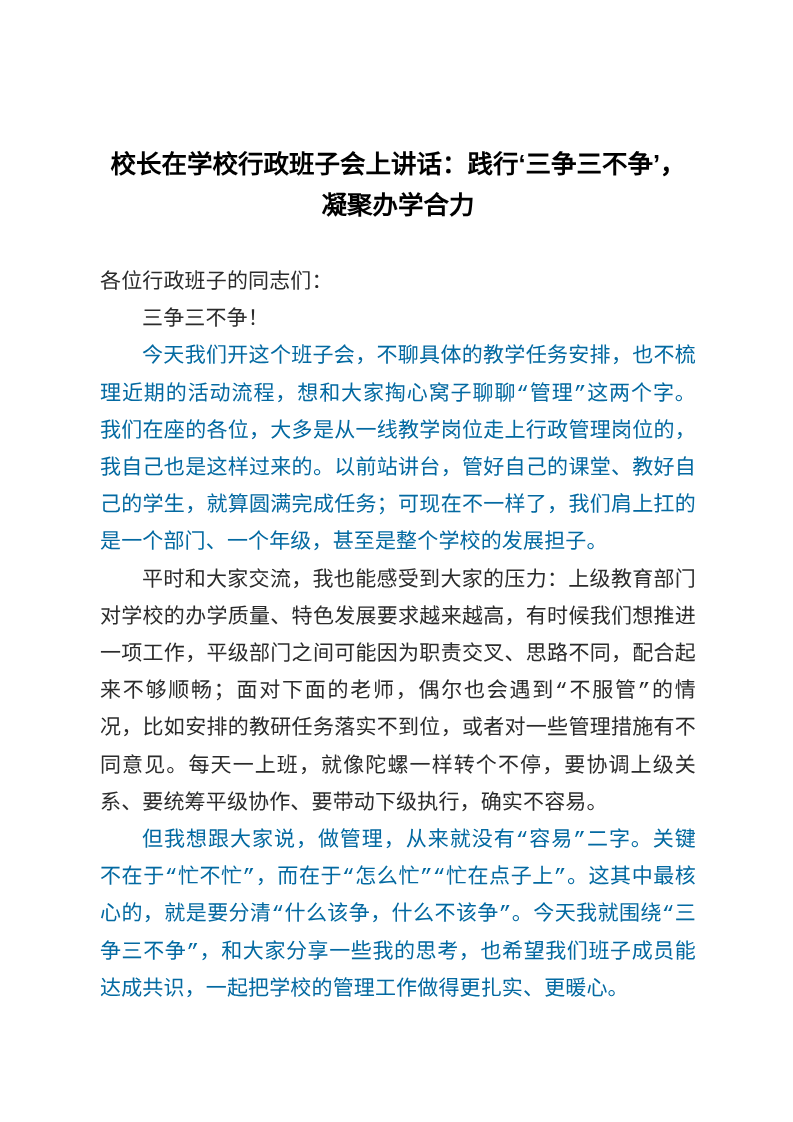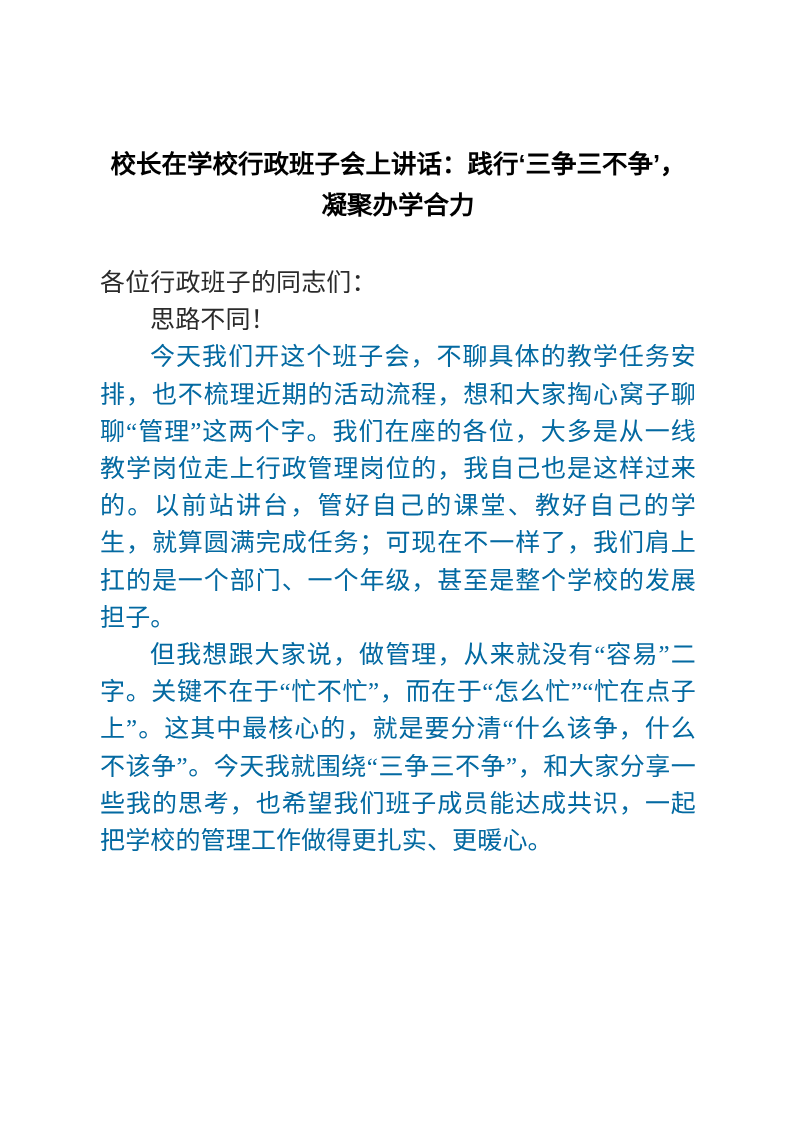--- a/index.html
+++ b/index.html
@@ -37,22 +37,22 @@
     letter-spacing: 0px;
     margin: 0;
     word-break: break-all;
   }
 
   .body-block {
     margin-top: 38px;
   }
 
   .para {
-    font-family: Liberation Serif, serif;
-    font-size: 25px;
+    font-family: Liberation Mono, monospace;
+    font-size: 21px;
     line-height: 37.2px;
     color: #2b2b2b;
     text-align: justify;
     text-align-last: left;
     text-justify: inter-character;
     margin: 0;
     word-break: break-all;
     letter-spacing: 0.15px;
   }
 
@@ -69,22 +69,23 @@
 
 <div class="page" style="background: rgb(255, 255, 255);">
   <div class="content">
 
     <h1 class="doc-title" style="color: rgb(0, 0, 0);"><span>校长在学校行政班子会上讲话：践行‘三争三不争’，凝</span><span>聚办学合力</span></h1>
 
     <div class="body-block">
 
       <p class="para flush" style="color: rgb(43, 43, 43);">各位行政班子的同志们：</p>
 
-      <p class="para indent" style="color: rgb(43, 43, 43);">思路不同！</p>
+      <p class="para indent" style="color: rgb(43, 43, 43);">三争三不争！</p>
 
       <p class="para indent" style="color: #0369a1;">今天我们开这个班子会，不聊具体的教学任务安排，也不梳理近期的活动流程，想和大家掏心窝子聊聊“管理”这两个字。我们在座的各位，大多是从一线教学岗位走上行政管理岗位的，我自己也是这样过来的。以前站讲台，管好自己的课堂、教好自己的学生，就算圆满完成任务；可现在不一样了，我们肩上扛的是一个部门、一个年级，甚至是整个学校的发展担子。</p>
 
+      <p class="para indent" style="color: rgb(43, 43, 43);">平时和大家交流，我也能感受到大家的压力：上级教育部门对学校的办学质量、特色发展要求越来越高，有时候我们想推进一项工作，平级部门之间可能因为职责交叉、思路不同，配合起来不够顺畅；面对下面的老师，偶尔也会遇到“不服管”的情况，比如安排的教研任务落实不到位，或者对一些管理措施有不同意见。每天一上班，就像陀螺一样转个不停，要协调上级关系、要统筹平级协作、要带动下级执行，确实不容易。</p>
 
       <p class="para indent" style="color: #0369a1;">但我想跟大家说，做管理，从来就没有“容易”二字。关键不在于“忙不忙”，而在于“怎么忙”“忙在点子上”。这其中最核心的，就是要分清“什么该争，什么不该争”。今天我就围绕“三争三不争”，和大家分享一些我的思考，也希望我们班子成员能达成共识，一起把学校的管理工作做得更扎实、更暖心。</p>
 
     </div>
   </div>
 </div>
 
 </body></html>

